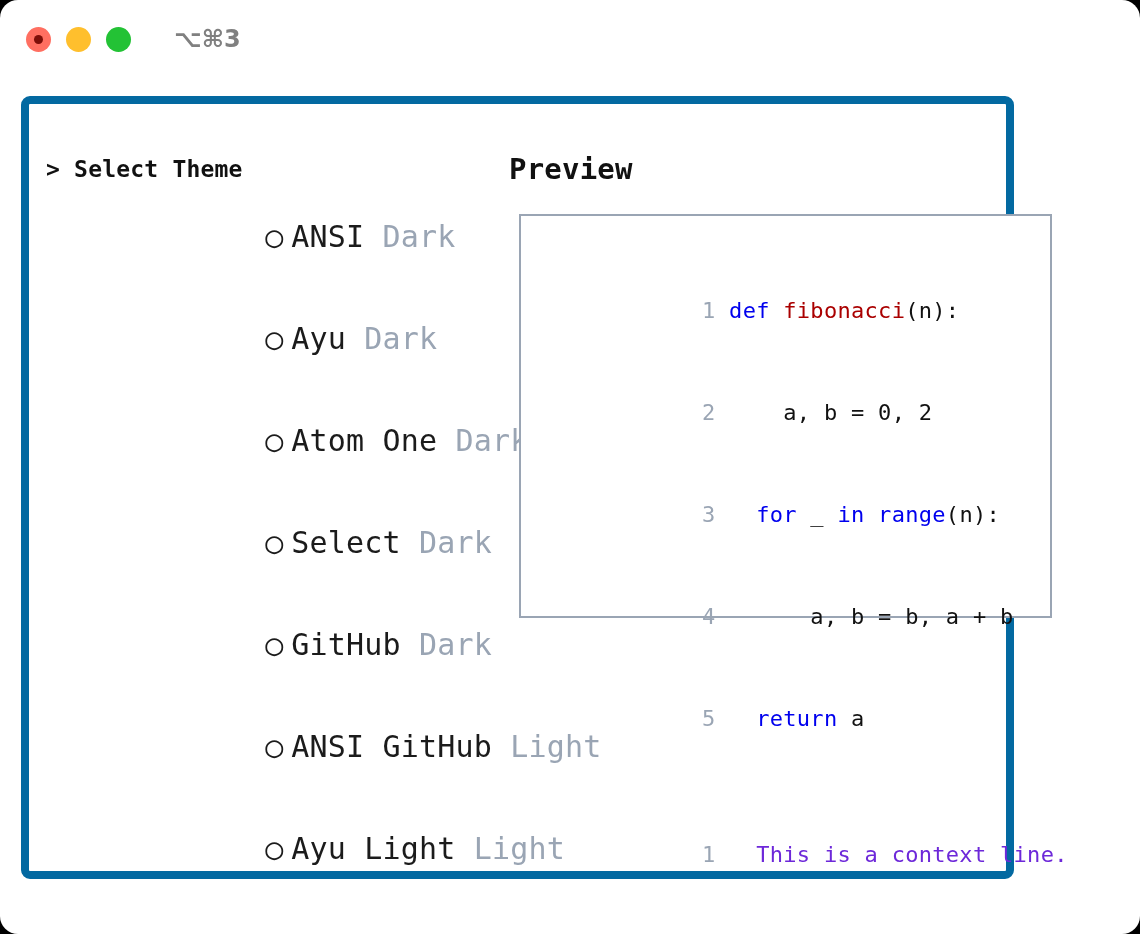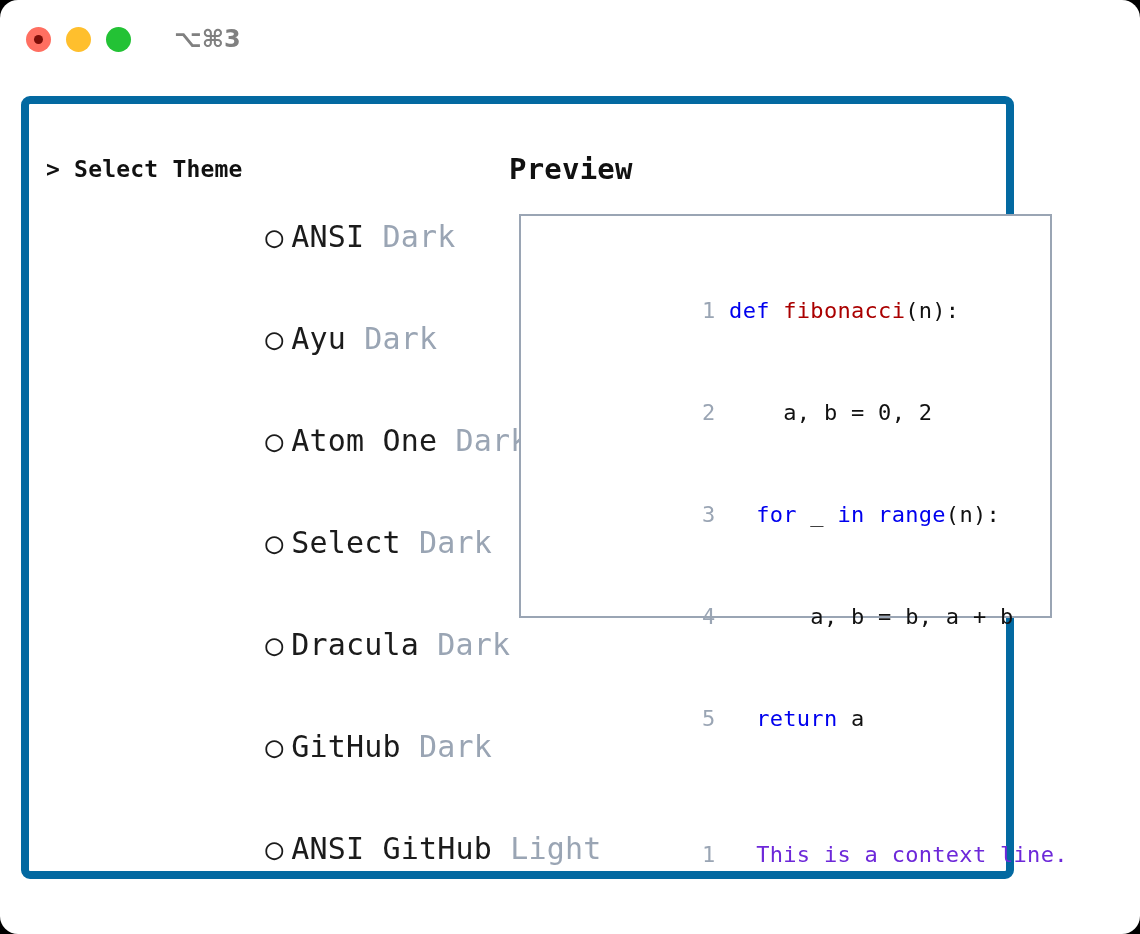--- a/index.html
+++ b/index.html
@@ -189,23 +189,20 @@
           <div class="row">
             <span class="bullet">○</span><span class="label">Ayu</span><span> </span><span class="variant">Dark</span>
           </div>
           <div class="row">
             <span class="bullet">○</span><span class="label">Atom One</span><span> </span><span class="variant">Dark</span>
           </div>
           <div class="row">
             <span class="bullet">○</span><span class="label">Select</span><span> </span><span class="variant">Dark</span>
           </div>
           <div class="row">
-            <span class="bullet">○</span><span class="label">Dracula</span><span> </span><span class="variant">Dark</span>
-          </div>
-          <div class="row">
             <span class="bullet">○</span><span class="label">GitHub</span><span> </span><span class="variant">Dark</span>
           </div>
           <div class="row">
             <span class="bullet">○</span><span class="label">ANSI GitHub</span><span> </span><span class="variant">Light</span>
           </div>
           <div class="row">
             <span class="bullet">○</span><span class="label">Ayu Light</span><span> </span><span class="variant">Light</span>
           </div>
 
         </div>

